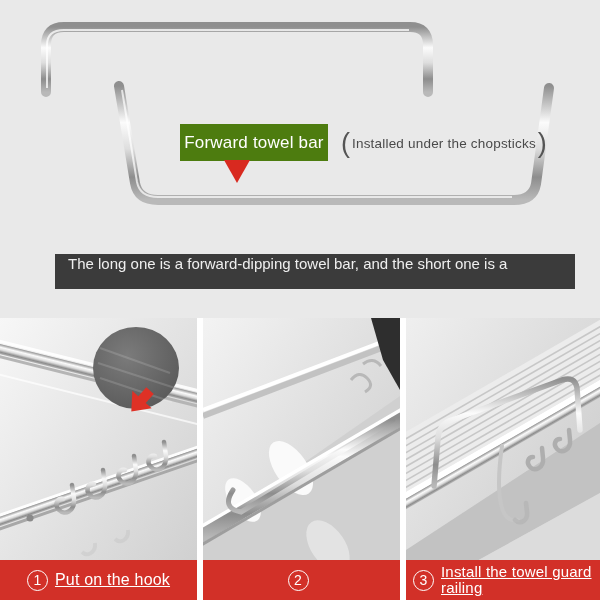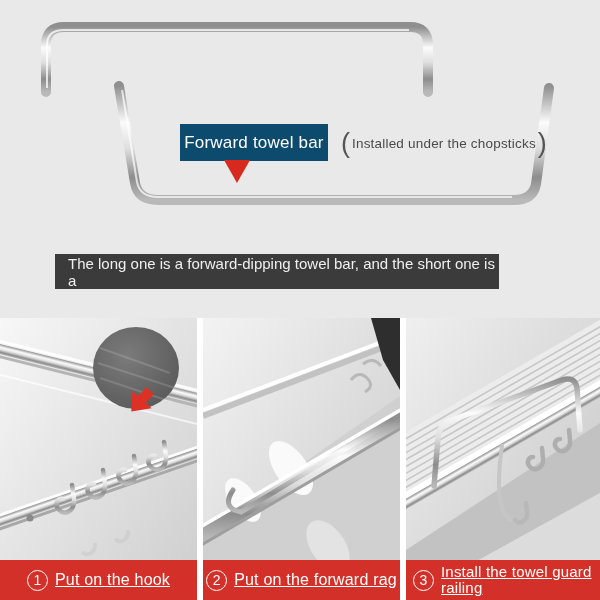--- a/index.html
+++ b/index.html
@@ -6,39 +6,39 @@
   body{
     width:600px;height:600px;position:relative;overflow:hidden;
     background:#e9e9e9;
     font-family:"Liberation Sans", sans-serif;
   }
   
   .bars-svg{position:absolute;left:0;top:0;}
   
   .callout{
     position:absolute;left:180px;top:124px;width:148px;height:37px;
-    background:#0c4a6e;color:#fff;font-size:17px;
+    background:#4d7c0f;color:#fff;font-size:17px;
     display:flex;align-items:center;justify-content:center;
     letter-spacing:.2px;z-index:3;
   }
   .callout .pointer{
     position:absolute;left:44px;top:36px;width:0;height:0;
     border-left:13px solid transparent;border-right:13px solid transparent;
     border-top:23px solid #d8291f;
   }
   
   .note{
     position:absolute;left:341px;top:129px;height:28px;
     display:flex;align-items:center;color:#4a4a4a;z-index:3;
   }
   .note .paren{font-size:27px;font-weight:300;line-height:26px;color:#555;}
   .note .note-text{font-size:13.5px;letter-spacing:.2px;padding:0 2px;margin-top:1px;}
   
   .dark-banner{
-    position:absolute;left:55px;top:254px;width:444px;height:35px;
+    position:absolute;left:55px;top:254px;width:520px;height:35px;
     background:#3b3b3b;color:#efefef;font-size:15px;line-height:16.5px;
     padding:2px 0 0 13px;box-sizing:border-box;z-index:3;
   }
   
   .panels{
     position:absolute;left:0;top:318px;width:600px;height:282px;background:#ffffff;
   }
   .panel{position:absolute;top:0;height:282px;overflow:hidden;background:#e2e2e2;}
   .panel.p1{left:0;width:197px;}
   .panel.p2{left:203px;width:197px;}
@@ -194,21 +194,20 @@
 
       <polygon points="168,0 197,0 197,72 180,42" fill="#2e2e2e"></polygon>
 
       <g fill="none" stroke="#b8b8b8" stroke-width="3">
         <path d="M 148 62 q 8 -10 16 -2 q 8 8 -2 14"></path>
         <path d="M 160 46 q 10 -8 18 2"></path>
       </g>
     </svg>
     <div class="step-banner">
       <span class="step-num">2</span>
-      <span class="step-label">Put on the forward rag</span>
     </div>
   </div>
 
   <div class="panel p3">
     <svg width="194" height="282" viewBox="0 0 194 282">
       <defs>
         <linearGradient id="pbg3" x1="0" y1="0" x2="1" y2="1">
           <stop offset="0" stop-color="#efefef"></stop>
             <stop offset="1" stop-color="#c6c6c6"></stop>
         </linearGradient>

